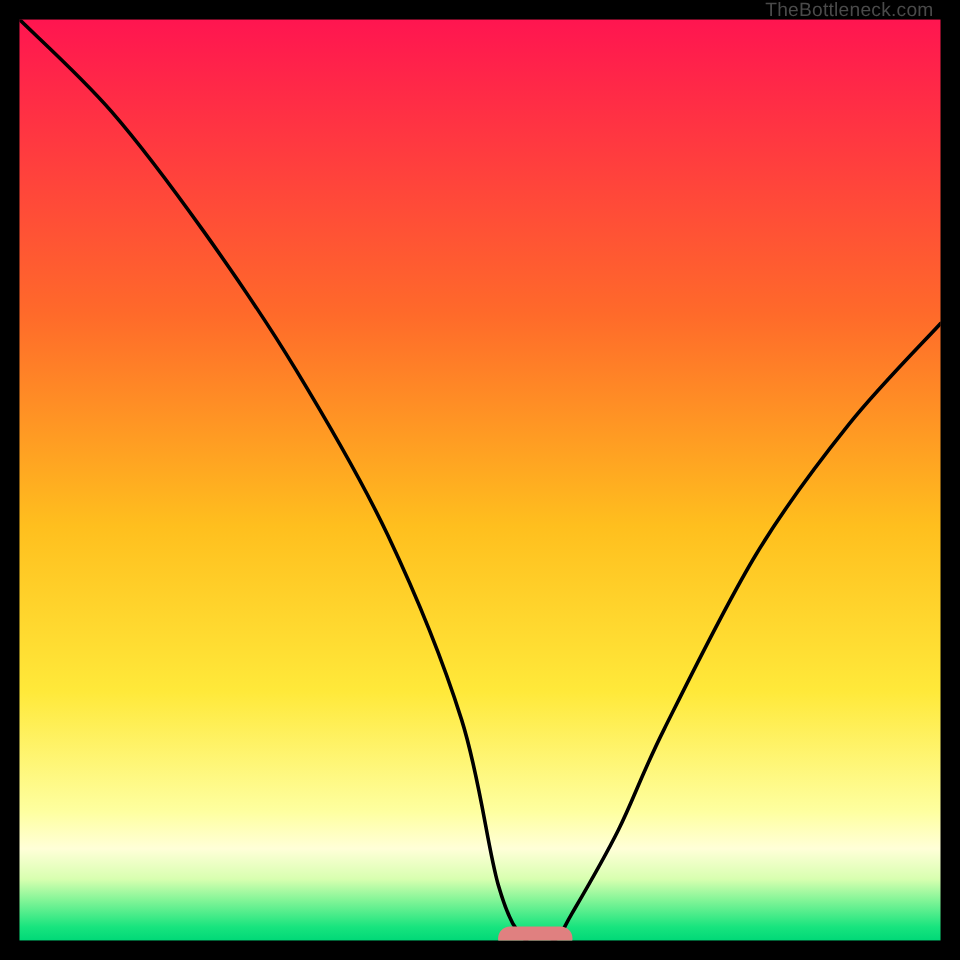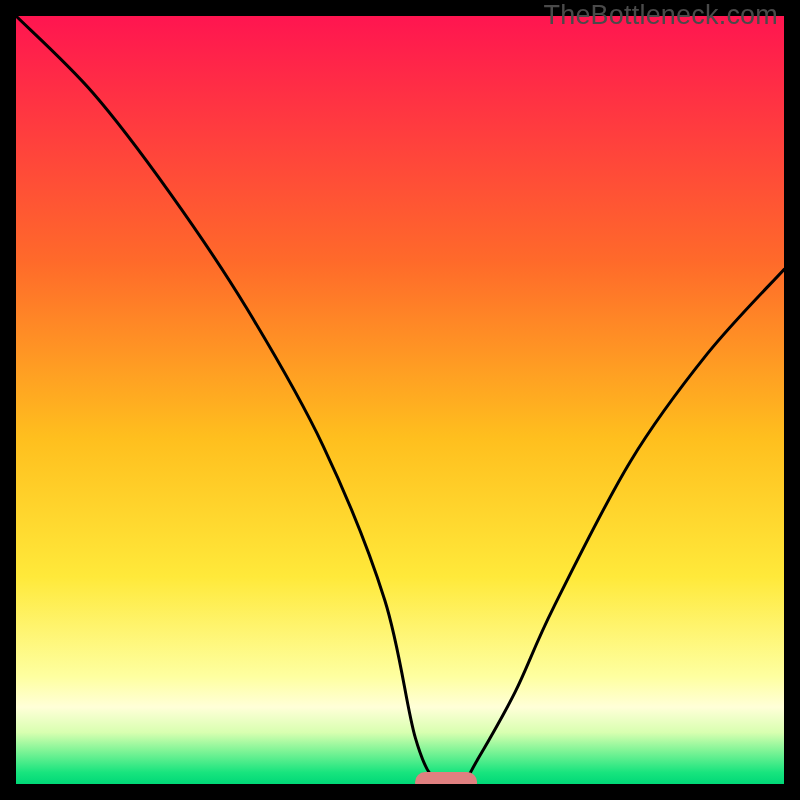--- a/index.html
+++ b/index.html
@@ -17,21 +17,21 @@
     top: 16px;
     width: 768px;
     height: 768px;
     overflow: hidden;
   }
   .watermark {
     position: absolute;
     top: 0px;
     right: 22px;
     color: #4a4a4a;
-    font-size: 27px;
+    font-size: 16px;
     font-weight: 500;
     letter-spacing: 0.2px;
     z-index: 4;
   }
   svg {
     display: block;
   }
 </style>
 </head>
 <body>

